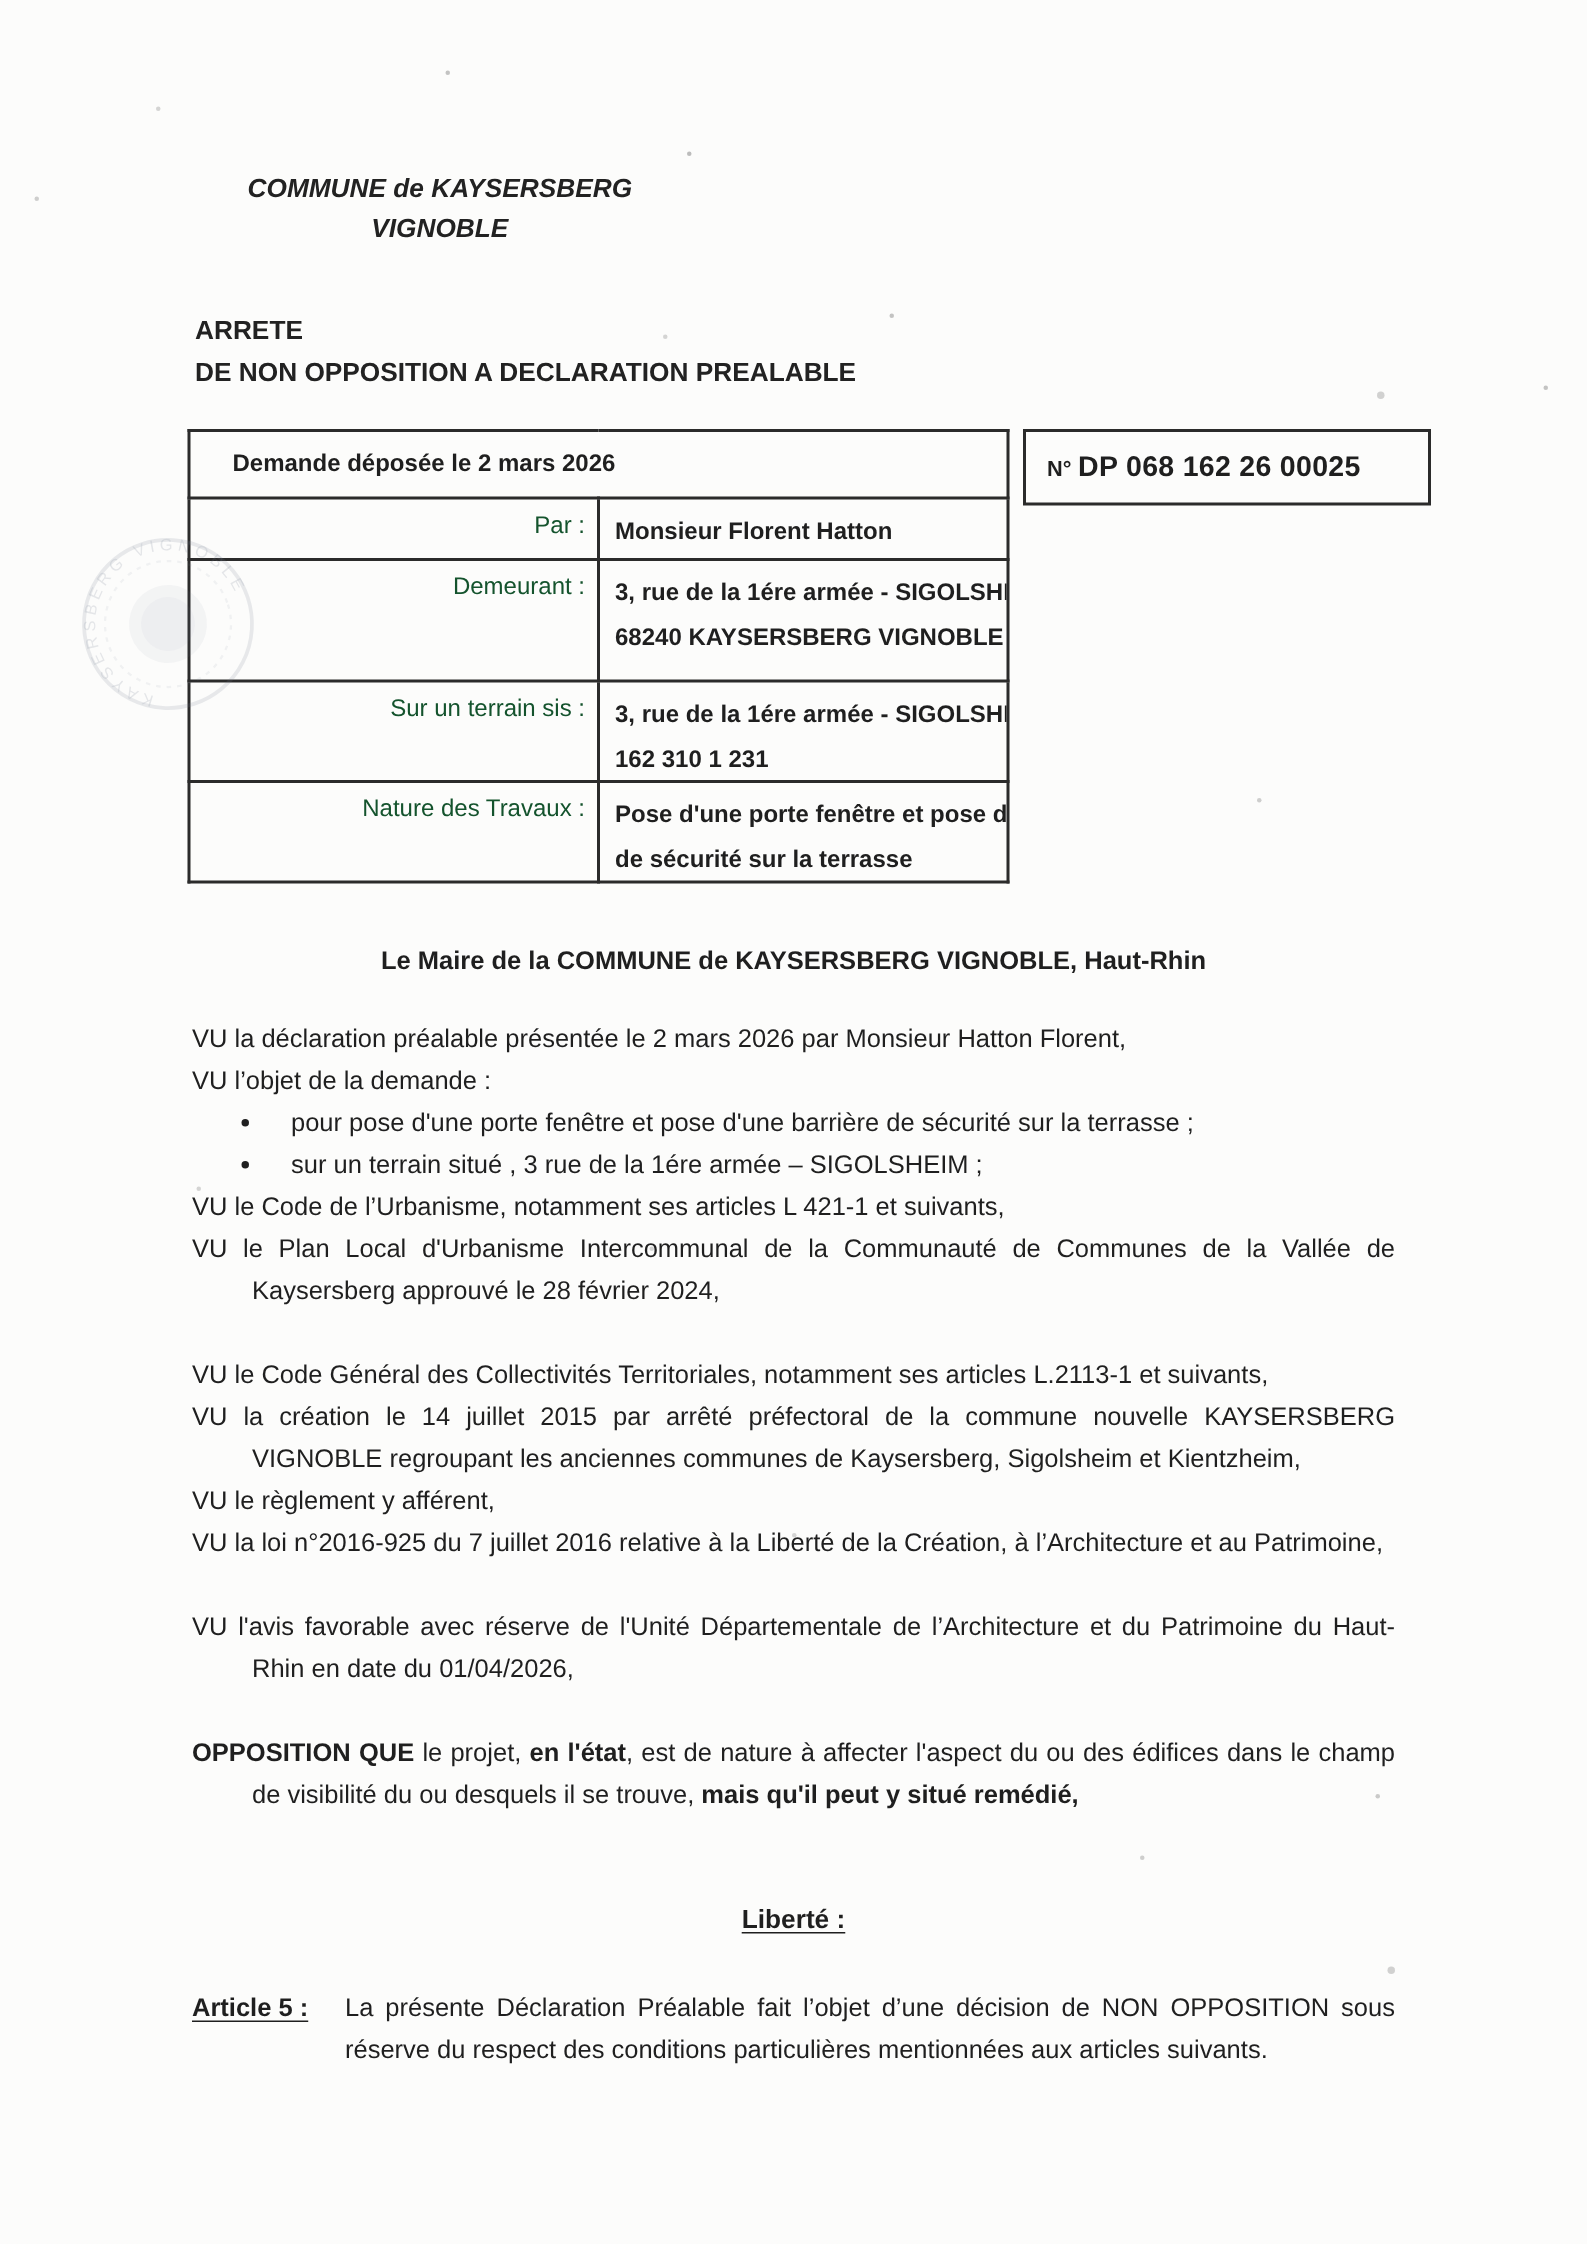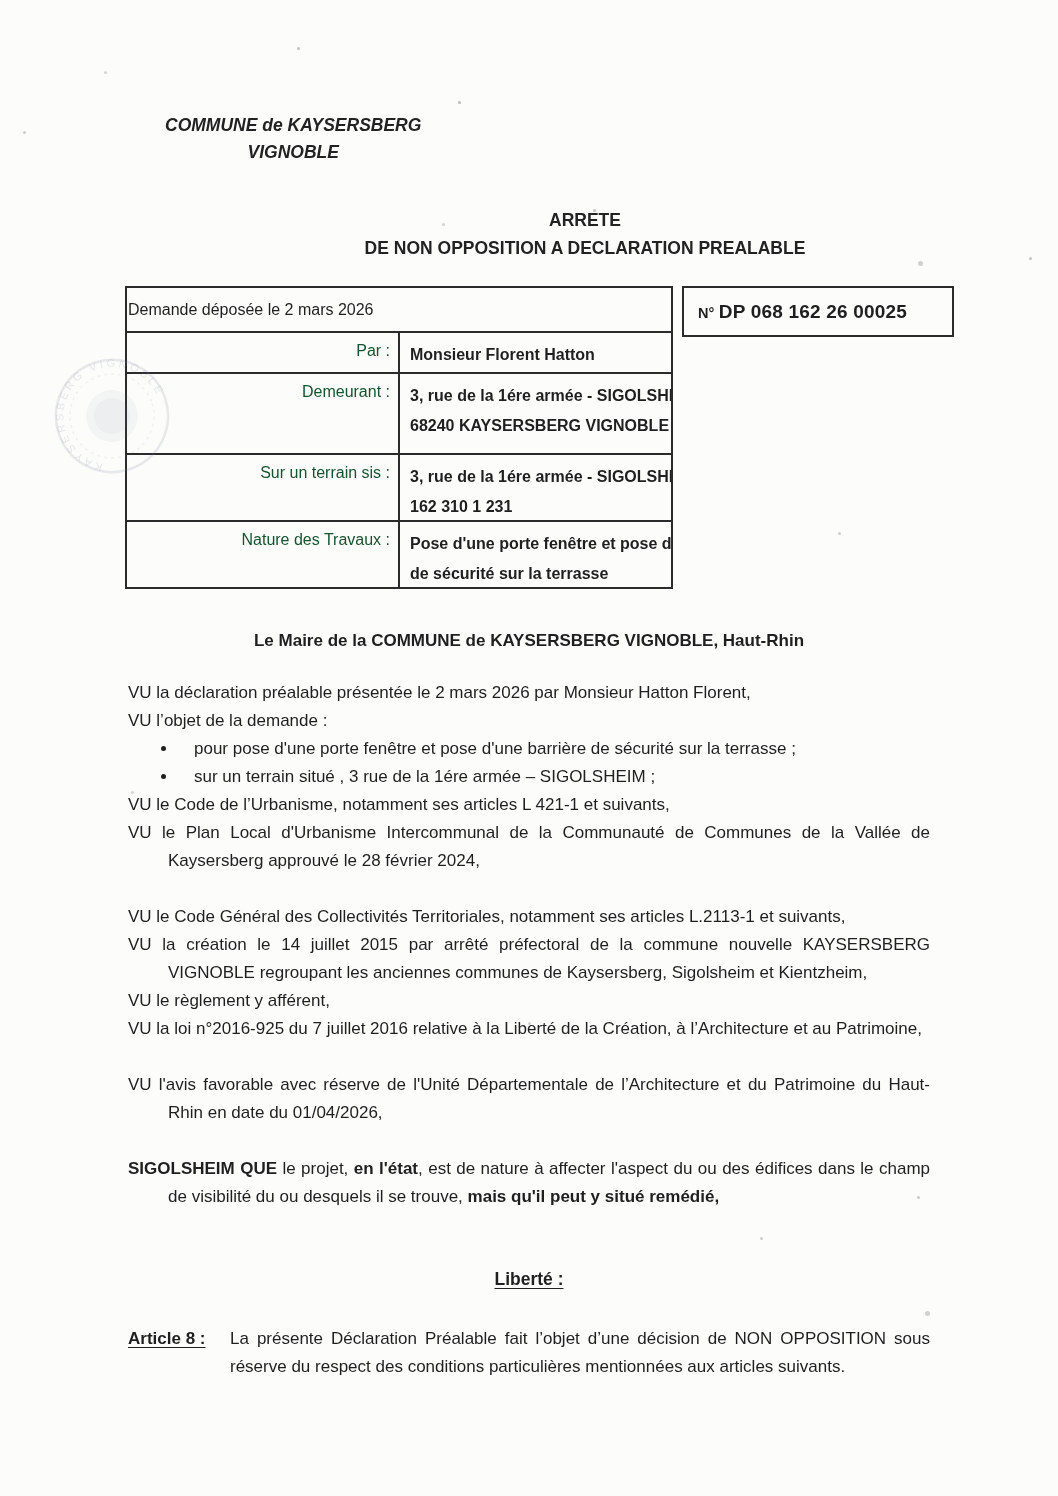--- a/index.html
+++ b/index.html
@@ -56,21 +56,21 @@
     margin-left: 165px;
     text-align: center;
     font-weight: 700;
     font-size: 17.5px;
     line-height: 27px;
     color: #222;
     font-style: italic;
   }
   
   .title-block {
-    text-align: center;
+    text-align: left;
     margin: 40px 18px 0 130px;
     font-weight: 700;
     font-size: 17.5px;
     line-height: 28px;
     color: #222;
   }
   
   .dossier-zone {
     display: flex;
     align-items: flex-start;
@@ -83,23 +83,23 @@
     width: 548px;
     table-layout: fixed;
   }
   table.dossier-table td {
     border: 2px solid #2b2b2b;
     font-size: 16px;
     vertical-align: top;
     overflow: hidden;
   }
   td.head-cell {
-    font-weight: 400;
-    font-size: 17px;
-    padding: 13px 12px 12px 1px;
+    font-weight: 700;
+    font-size: 17px;
+    padding: 13px 12px 12px 28px;
   }
   td.lbl {
     width: 168px;
     text-align: right;
     padding: 9px 8px 8px 4px;
     color: #14532d;
   }
   td.val {
     font-weight: 700;
     padding: 9px 4px 0 10px;
@@ -289,23 +289,23 @@
     <p class="vu">VU la création le 14 juillet 2015 par arrêté préfectoral de la commune nouvelle KAYSERSBERG VIGNOBLE regroupant les anciennes communes de Kaysersberg, Sigolsheim et Kientzheim,</p>
     <p class="vu">VU le règlement y afférent,</p>
     <p class="vu">VU la loi n°2016-925 du 7 juillet 2016 relative à la Liberté de la Création, à l’Architecture et au Patrimoine,</p>
 
     <div class="gap"></div>
 
     <p class="vu">VU l'avis favorable avec réserve de l'Unité Départementale de l’Architecture et du Patrimoine du Haut-Rhin en date du 01/04/2026,</p>
 
     <div class="gap"></div>
 
-    <p class="considerant"><span class="b">SIGOLSHEIM QUE</span><span> le projet, </span><span class="b">en l'état</span><span>, est de nature à affecter l'aspect du ou des édifices dans le champ de visibilité du ou desquels il se trouve, </span><span class="b">mais qu'il peut y situé remédié,</span></p>
+    <p class="considerant"><span class="b">OPPOSITION QUE</span><span> le projet, </span><span class="b">en l'état</span><span>, est de nature à affecter l'aspect du ou des édifices dans le champ de visibilité du ou desquels il se trouve, </span><span class="b">mais qu'il peut y situé remédié,</span></p>
 
     <div class="arrete-heading"><span>Liberté :</span></div>
 
     <div class="article">
-      <div class="article-label">Article 8 :</div>
+      <div class="article-label">Article 5 :</div>
       <p class="article-text">La présente Déclaration Préalable fait l’objet d’une décision de NON OPPOSITION sous réserve du respect des conditions particulières mentionnées aux articles suivants.</p>
     </div>
 
   </div>
 </div>
 
 </body></html>

